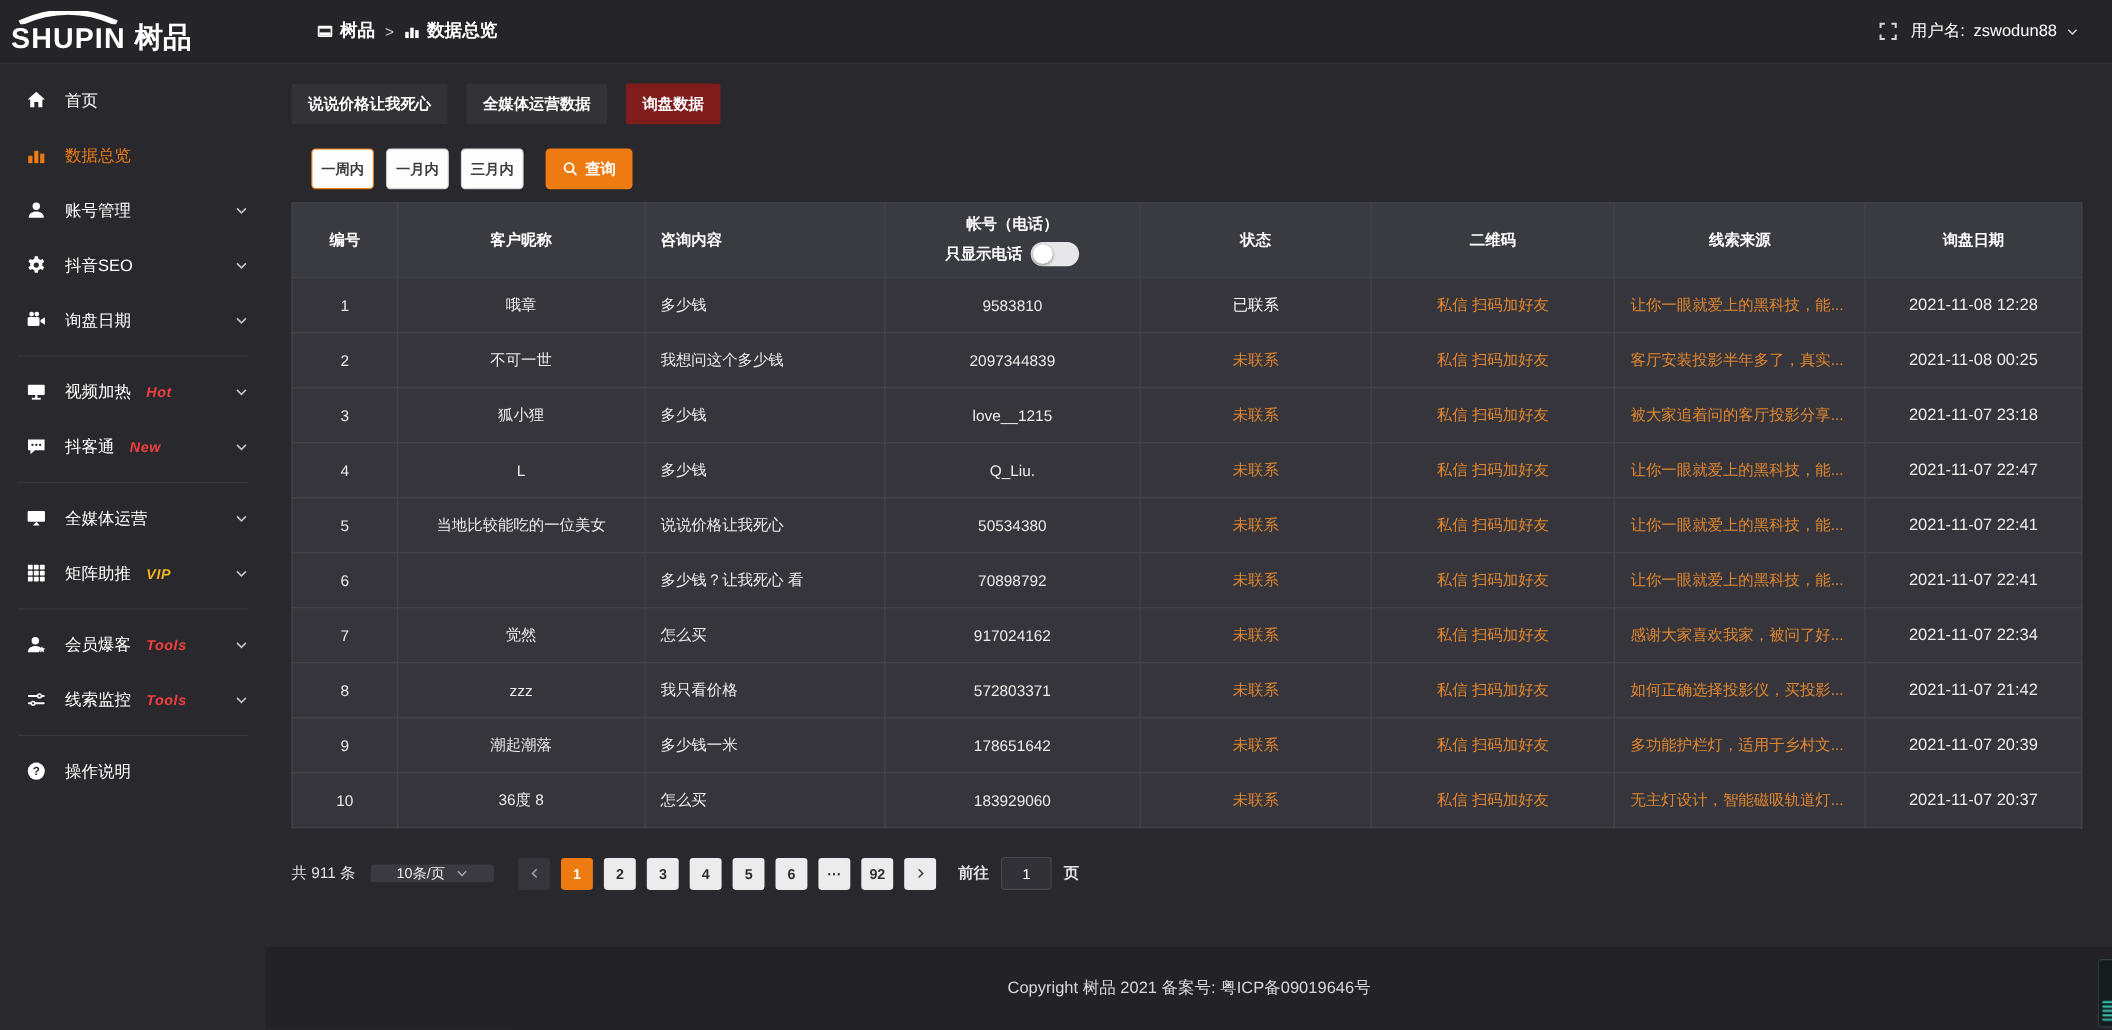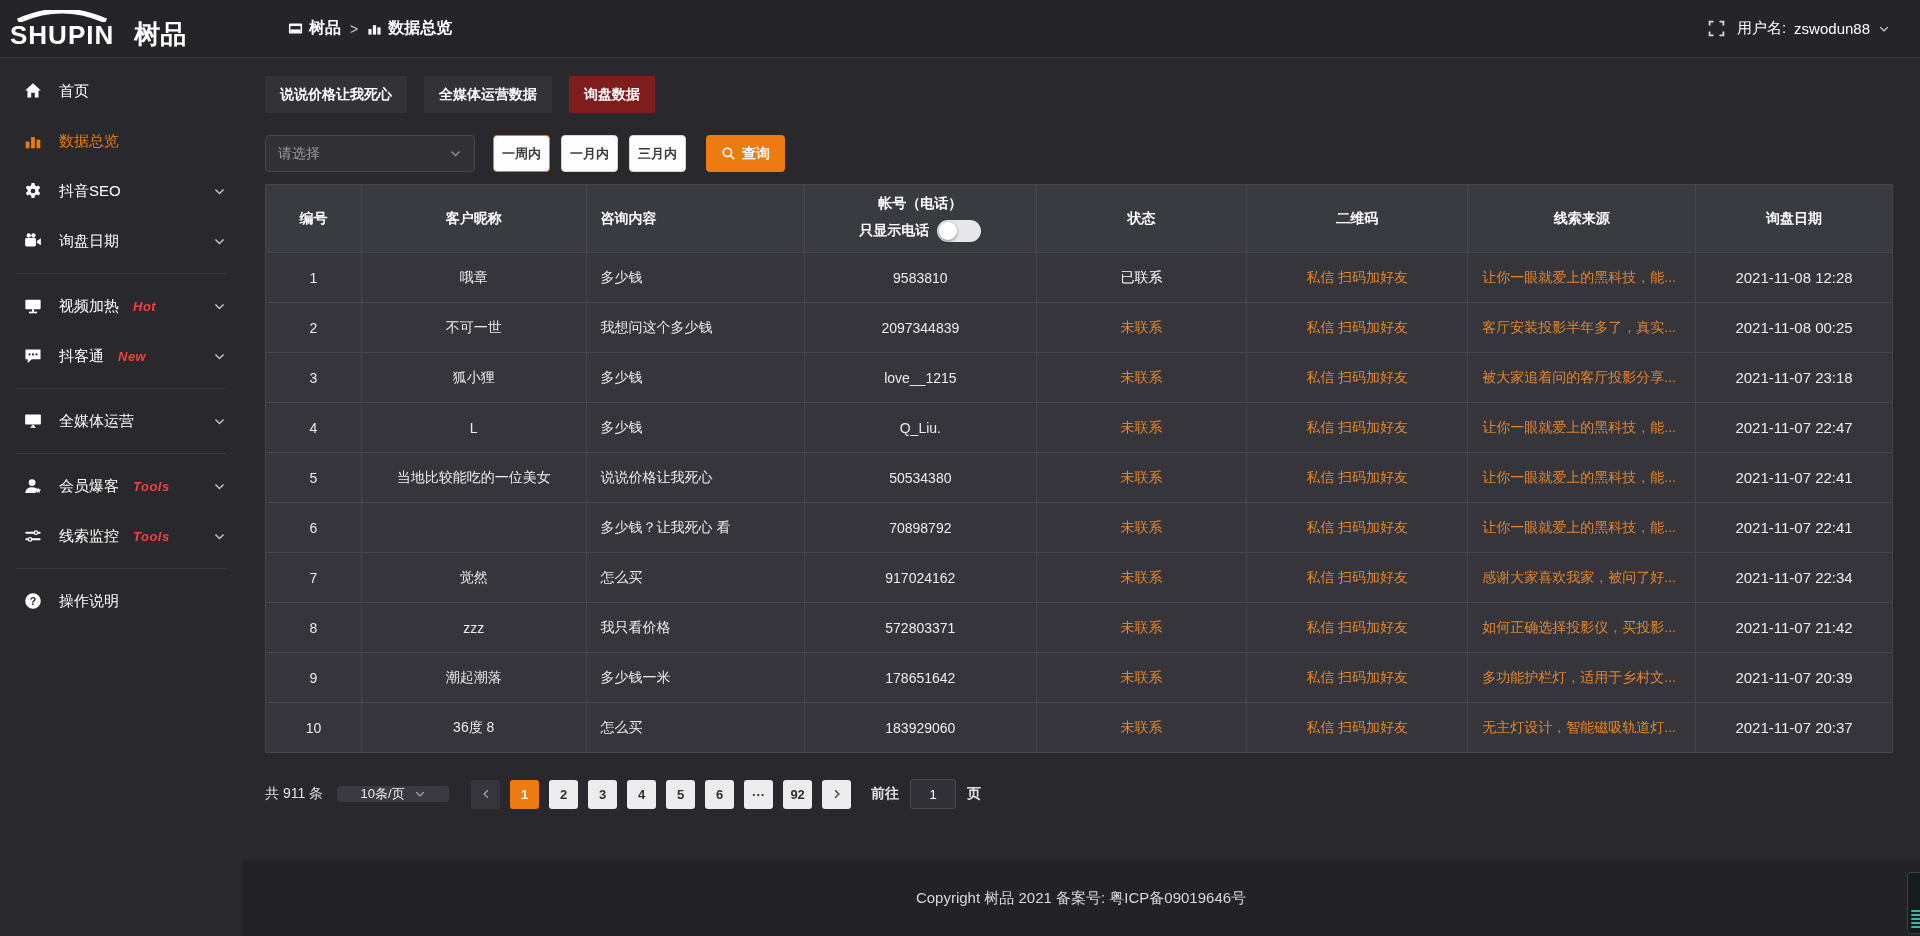--- a/index.html
+++ b/index.html
@@ -1,21 +1,21 @@
 <!DOCTYPE html>
 <html><head>
 <meta charset="utf-8">
 <style>
   html,body{margin:0;padding:0;width:1920px;height:936px;overflow:hidden;background:#28282d;
     font-family:"Liberation Sans","DejaVu Sans",sans-serif;color:#fff;}
   .app{width:1920px;height:936px;display:flex;flex-direction:column;}
   
   .topbar{flex:0 0 57px;height:57px;background:#252529;border-bottom:1px solid #37373c;
     display:flex;align-items:center;}
-  .logo{width:242px;flex:0 0 242px;display:flex;align-items:flex-end;gap:20px;padding-left:10px;box-sizing:border-box;}
+  .logo{width:242px;flex:0 0 242px;display:flex;align-items:flex-end;gap:8px;padding-left:10px;box-sizing:border-box;}
   .logo-mark{display:flex;flex-direction:column;align-items:center;line-height:1;}
   .logo-en{font-size:26px;font-weight:bold;letter-spacing:1px;}
   .logo-cn{font-size:26px;font-weight:bold;line-height:1;padding-bottom:1px;}
   .breadcrumb{display:flex;align-items:center;gap:7px;font-size:16px;font-weight:bold;margin-left:46px;}
   .breadcrumb .sep{color:#cfcfcf;font-weight:normal;font-size:14px;margin:0 2px;}
   .crumb{display:flex;align-items:center;gap:6px;cursor:pointer;}
   .top-right{margin-left:auto;display:flex;align-items:center;gap:12px;padding-right:30px;font-size:15px;}
   .top-right .uname{display:flex;align-items:center;gap:8px;cursor:pointer;}
   
   .body-row{flex:1;display:flex;min-height:0;}
@@ -158,20 +158,35 @@
             <svg width="18" height="18" viewBox="0 0 16 16" fill="currentColor">
               <rect x="1.5" y="8.5" width="3.4" height="6"></rect>
               <rect x="6.3" y="4.5" width="3.4" height="10"></rect>
               <rect x="11.1" y="6.8" width="3.4" height="7.7"></rect>
             </svg>
           </span>
     <span class="s-label">数据总览</span>
 
   </div>
 
+  <div class="side-item">
+    <span class="s-icon">
+            <svg width="18" height="18" viewBox="0 0 16 16" fill="currentColor">
+              <circle cx="8" cy="4.9" r="3"></circle>
+              <path d="M1.9 14.2c0-3.4 2.7-5.1 6.1-5.1s6.1 1.7 6.1 5.1z"></path>
+            </svg>
+          </span>
+    <span class="s-label">账号管理</span>
+
+    <span class="side-chev">
+      <svg width="13" height="13" viewBox="0 0 16 16" fill="none" stroke="#c3c3c8" stroke-width="1.8">
+              <path d="M3 5.5 8 10.5 13 5.5"></path>
+            </svg>
+    </span>
+  </div>
 
   <div class="side-item">
     <span class="s-icon">
             <svg width="18" height="18" viewBox="0 0 16 16" fill="currentColor">
               <path d="M6.7.9h2.6l.3 2a5.4 5.4 0 0 1 1.6 1l1.9-.8 1.3 2.2-1.6 1.3a5.7 5.7 0 0 1 0 1.9l1.6 1.3-1.3 2.2-1.9-.8a5.4 5.4 0 0 1-1.6 1l-.3 2H6.7l-.3-2a5.4 5.4 0 0 1-1.6-1l-1.9.8-1.3-2.2 1.6-1.3a5.7 5.7 0 0 1 0-1.9L1.6 5.3l1.3-2.2 1.9.8a5.4 5.4 0 0 1 1.6-1z"></path>
               <circle cx="8" cy="8" r="2.1" fill="#28282d"></circle>
             </svg>
           </span>
     <span class="s-label">抖音SEO</span>
 
@@ -246,20 +261,44 @@
           </span>
     <span class="s-label">全媒体运营</span>
 
     <span class="side-chev">
       <svg width="13" height="13" viewBox="0 0 16 16" fill="none" stroke="#c3c3c8" stroke-width="1.8">
               <path d="M3 5.5 8 10.5 13 5.5"></path>
             </svg>
     </span>
   </div>
 
+  <div class="side-item">
+    <span class="s-icon">
+            <svg width="18" height="18" viewBox="0 0 16 16" fill="currentColor">
+              <g>
+                <rect x="1.2" y="1.2" width="3.9" height="3.9" rx=".6"></rect>
+                <rect x="6.05" y="1.2" width="3.9" height="3.9" rx=".6"></rect>
+                <rect x="10.9" y="1.2" width="3.9" height="3.9" rx=".6"></rect>
+                <rect x="1.2" y="6.05" width="3.9" height="3.9" rx=".6"></rect>
+                <rect x="6.05" y="6.05" width="3.9" height="3.9" rx=".6"></rect>
+                <rect x="10.9" y="6.05" width="3.9" height="3.9" rx=".6"></rect>
+                <rect x="1.2" y="10.9" width="3.9" height="3.9" rx=".6"></rect>
+                <rect x="6.05" y="10.9" width="3.9" height="3.9" rx=".6"></rect>
+                <rect x="10.9" y="10.9" width="3.9" height="3.9" rx=".6"></rect>
+              </g>
+            </svg>
+          </span>
+    <span class="s-label">矩阵助推</span>
+    <span class="side-badge" style="color: rgb(240, 180, 30);">VIP</span>
+    <span class="side-chev">
+      <svg width="13" height="13" viewBox="0 0 16 16" fill="none" stroke="#c3c3c8" stroke-width="1.8">
+              <path d="M3 5.5 8 10.5 13 5.5"></path>
+            </svg>
+    </span>
+  </div>
 <div class="side-divider"></div>
   <div class="side-item">
     <span class="s-icon">
             <svg width="18" height="18" viewBox="0 0 16 16" fill="currentColor">
               <circle cx="7.2" cy="4.9" r="3"></circle>
               <path d="M1.2 14.2c0-3.4 2.7-5.1 6-5.1 2 0 3.8.6 4.9 1.8l-2 3.3z"></path>
               <path d="M12.6 9.3l.8 1.6 1.8.3-1.3 1.3.3 1.8-1.6-.9-1.6.9.3-1.8-1.3-1.3 1.8-.3z"></path>
             </svg>
           </span>
     <span class="s-label">会员爆客</span>
@@ -305,28 +344,20 @@
 </aside>
 
     <main class="main">
       <div class="tabs" id="tabs">
           <div class="tab">说说价格让我死心</div>
           <div class="tab">全媒体运营数据</div>
           <div class="tab active">询盘数据</div>
         </div>
 
       <div class="filter-row">
-        <div class="select">
-          <span>请选择</span>
-          <span class="sel-chev">
-            <svg width="13" height="13" viewBox="0 0 16 16" fill="none" stroke="#8a8a90" stroke-width="1.8">
-                <path d="M3 5.5 8 10.5 13 5.5"></path>
-              </svg>
-          </span>
-        </div>
         <div class="range-group" id="range-group">
             <button class="range-btn selected">一周内</button>
             <button class="range-btn">一月内</button>
             <button class="range-btn">三月内</button>
           </div>
         <button class="search-btn">
           <span>
             <svg width="15" height="15" viewBox="0 0 16 16" fill="none" stroke="#fff" stroke-width="1.8">
                 <circle cx="6.8" cy="6.8" r="4.4"></circle>
                 <path d="M10.2 10.2 14 14"></path>

